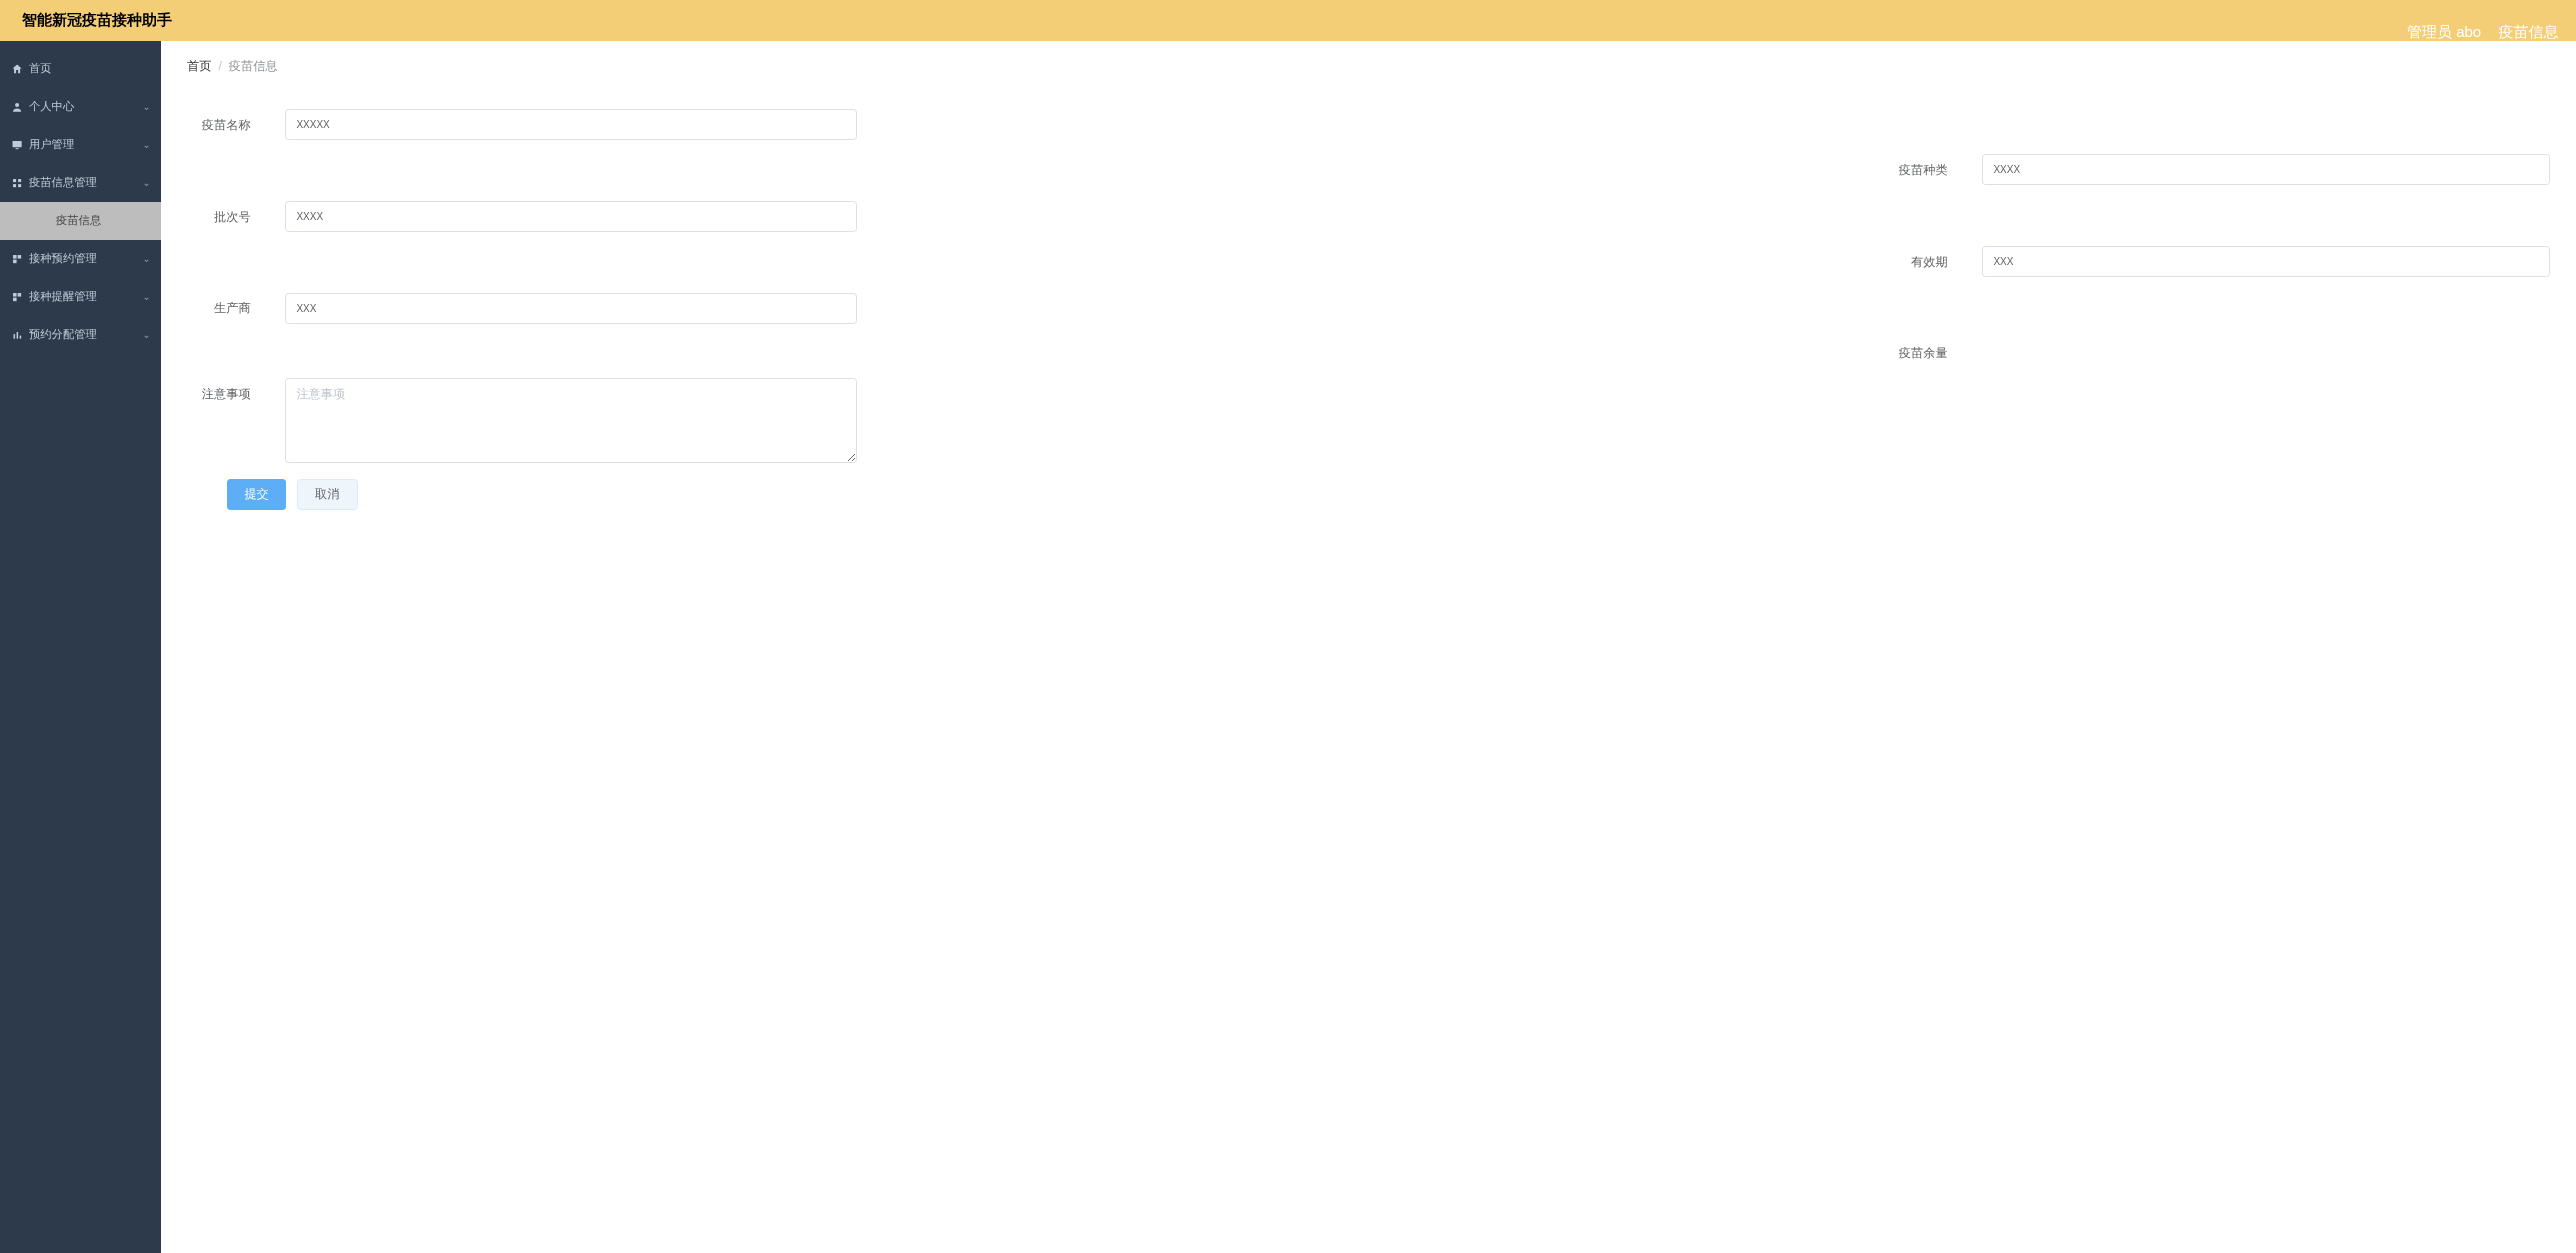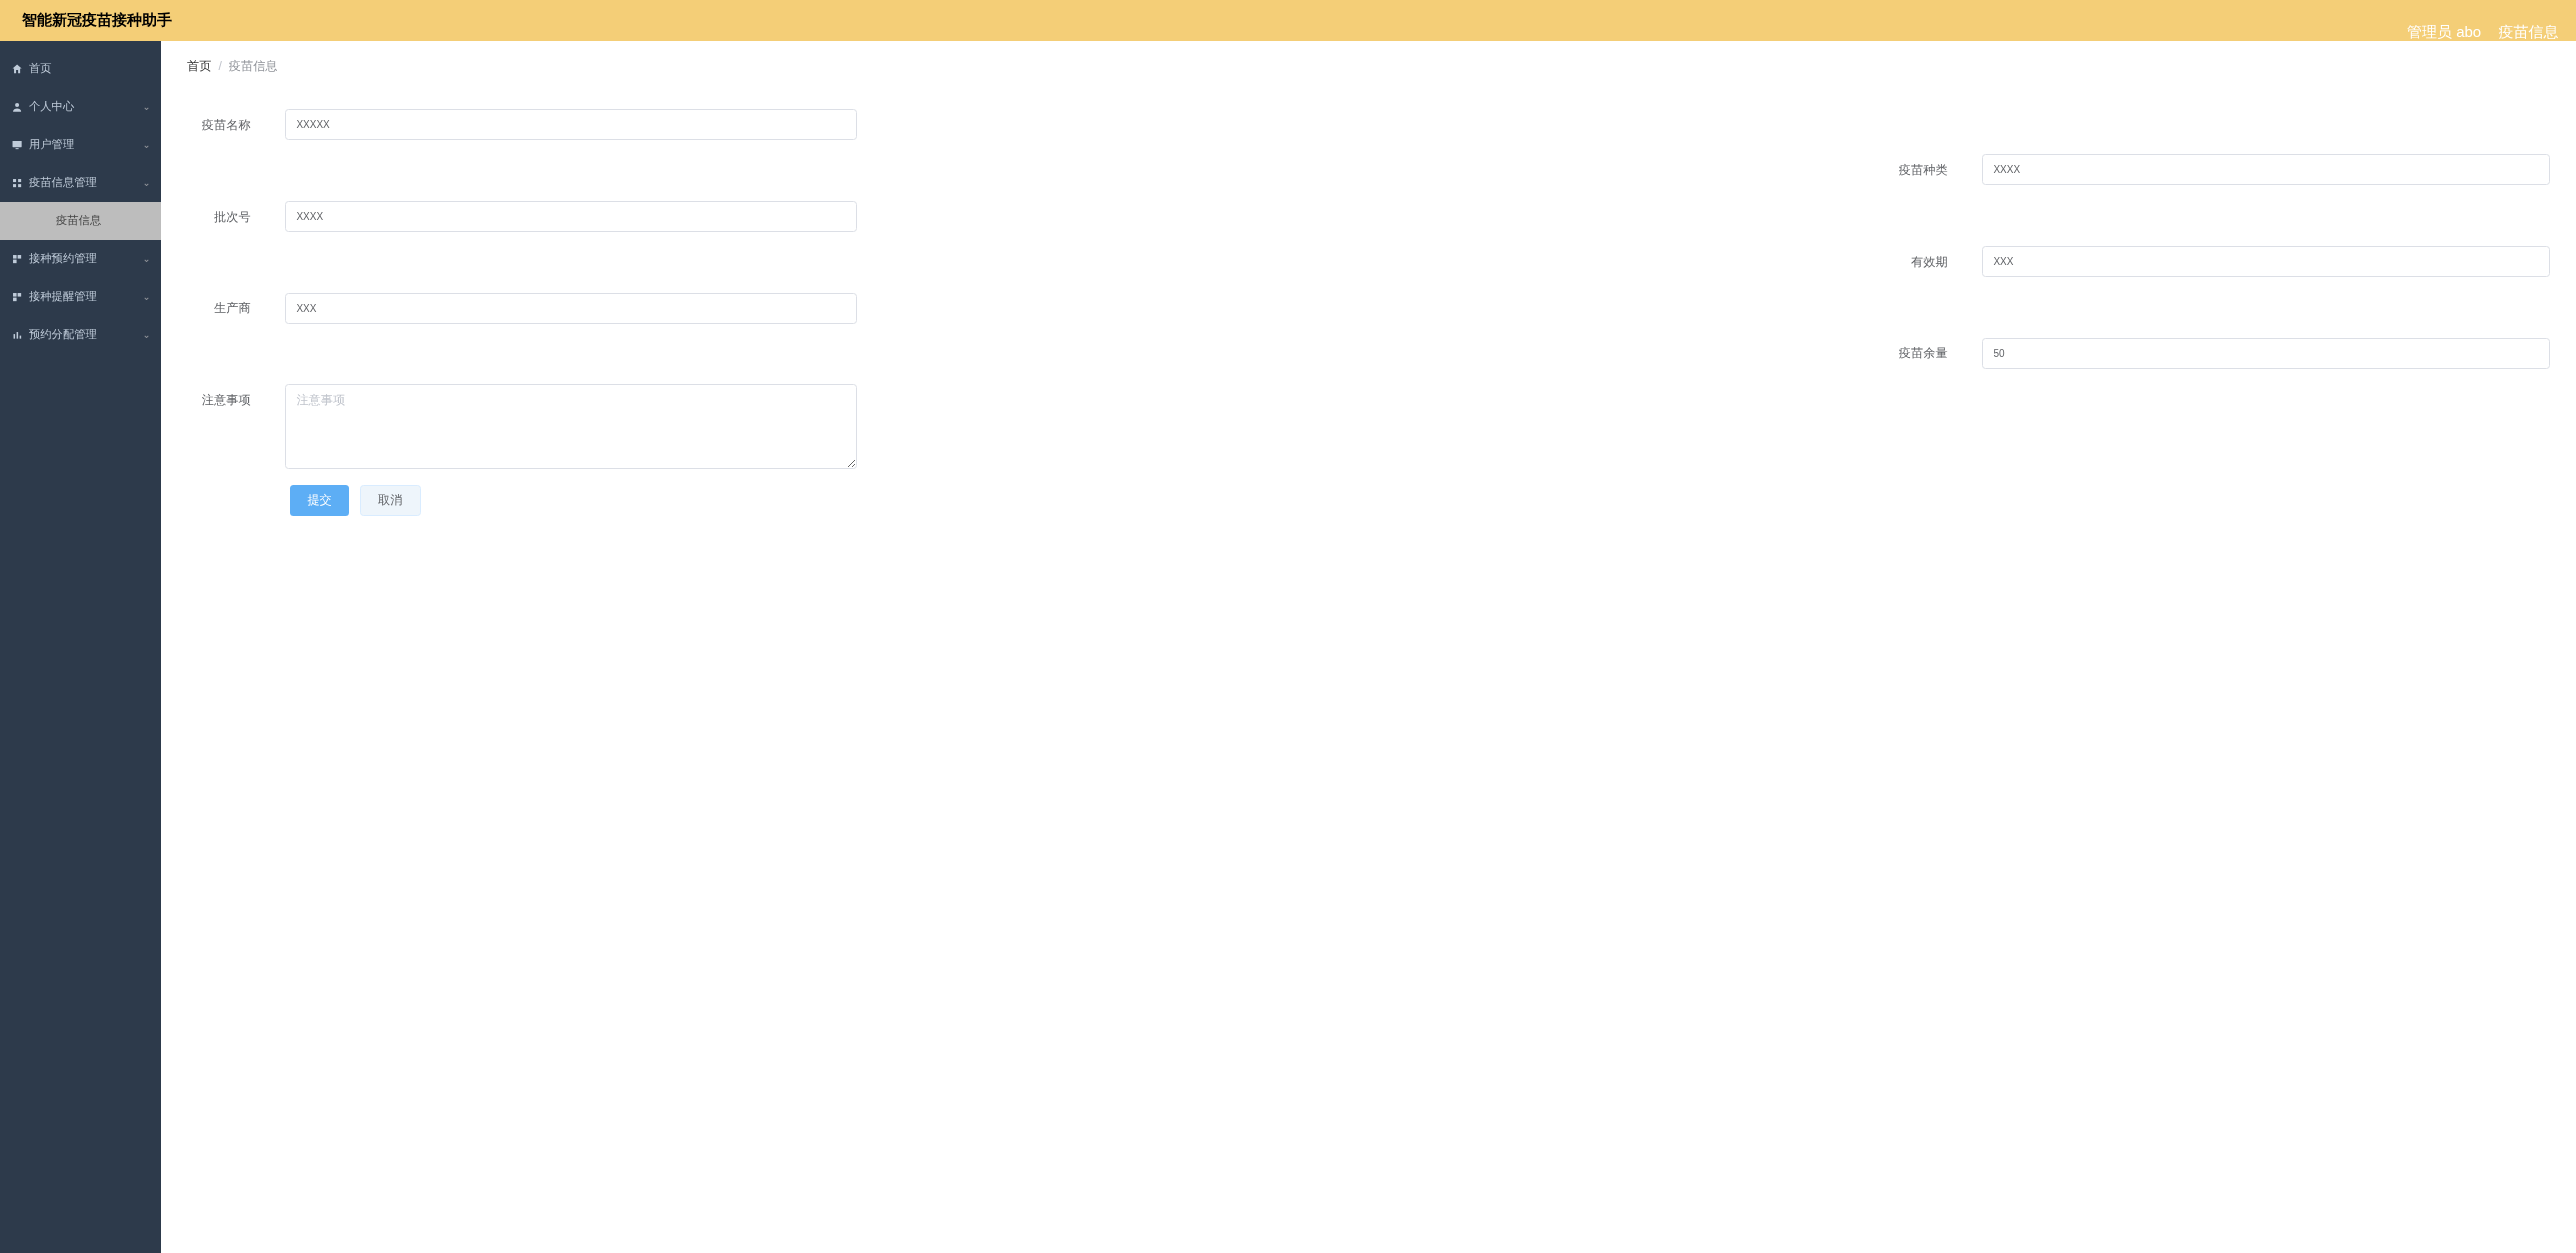--- a/index.html
+++ b/index.html
@@ -21,21 +21,21 @@
     .breadcrumb-current { color:#909399; }
     .form-wrap { padding:26px 26px; }
     .form-row { display:flex; gap:52px; margin-bottom:15.7px; }
     .form-group { display:flex; align-items:flex-start;gap:24px; }
     .form-group.half { width:50%; }
     .form-group.full { width:50%; }
     .form-label { width:74px; text-align:right; padding-right:10.4px; padding-top:7.8px; color:#606266; font-size:12.2px; flex-shrink:0; }
     .form-input { flex:1; height:31px; border:0.9px solid #dcdfe6; border-radius:3.5px; padding:0 10.4px; font-size:10px; color:#606266; outline:none; transition:border-color .2s; }
     .form-textarea { flex:1; min-height:85px; border:0.9px solid #dcdfe6; border-radius:3.5px; padding:7px 10.4px; font-size:12.2px; color:#606266; outline:none; resize:vertical; font-family:inherit; }
     .form-textarea::placeholder { color:#c0c4cc; }
-    .btns { margin-left:103px; margin-top:14px; display:flex; gap:10.4px; }
+    .btns { margin-left:40px; margin-top:14px; display:flex; gap:10.4px; }
     .btn { height:31px; padding:0 17.4px; border:none; border-radius:3.5px; font-size:12.2px; cursor:pointer; display:inline-flex; align-items:center; }
     .btn-primary { background:#5daef5; color:#fff; }
     .btn-default { background:#eef5fb; color:#606266; border:0.9px solid #d9ecff; }
     .left-col  { max-width:670px; }
     .right-col { max-width:670px; margin-left:auto; }
     .form-row .form-group.half:last-child { justify-content:flex-start;margin-top:45px; }
     .form-row .form-group.half:last-child .form-label { width:78px; }
     svg { width:12.2px; height:12.2px; fill:currentColor; }
   </style>
 </head>
@@ -159,21 +159,20 @@
       </div>
     </div>
 
     <div class="form-row">
       <div class="form-group half left-col">
         <label class="form-label">生产商</label>
         <input class="form-input" type="text" value="XXX" style="">
       </div>
       <div class="form-group half right-col">
         <label class="form-label">疫苗余量</label>
-        <input class="form-input" type="text" value="50" style="">
       </div>
     </div>
 
     <div class="form-row">
       <div class="form-group full left-col" style="width:calc(50% - 26px)">
         <label class="form-label">注意事项</label>
         <textarea class="form-textarea" placeholder="注意事项" style=""></textarea>
       </div>
     </div>
 

